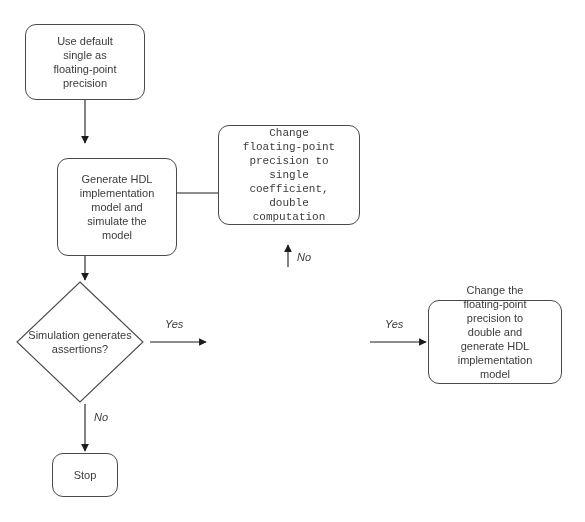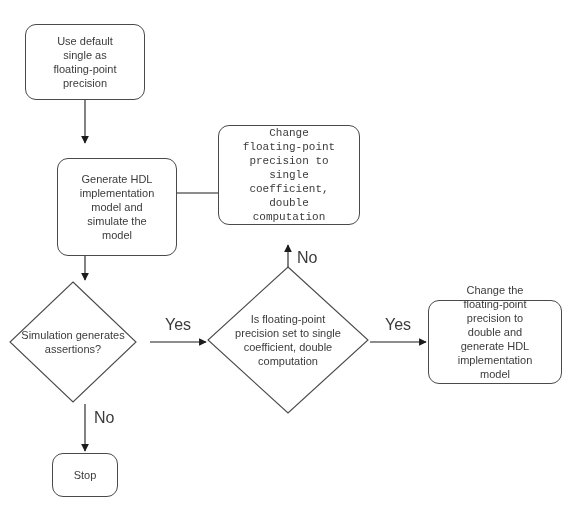--- a/index.html
+++ b/index.html
@@ -61,24 +61,25 @@
     justify-content: center;
     text-align: center;
     color: #3b3b3b;
     font-size: 11px;
     line-height: 14px;
     pointer-events: none;
   }
   .edge-label {
     position: absolute;
     color: #3b3b3b;
-    font-size: 16px;
+    font-size: 11px;
     line-height: 13px;
     white-space: nowrap;
     z-index: 4;
+    font-style: italic;
   }
 </style>
 </head>
 <body>
 
 <div id="canvas">
 
   <svg id="wires" viewBox="0 0 585 522" width="585" height="522">
     <defs>
       <marker id="arrow" viewBox="0 0 10 10" refX="9" refY="5" markerWidth="7" markerHeight="7" orient="auto-start-reverse">
@@ -102,37 +103,29 @@
   </div>
 
   <div class="node proc" style="left:25px; top:158px; width:120px; height:98px;margin-left:32px;">
     <span>Generate HDL implementation model and simulate the model</span>
   </div>
 
   <div class="node proc" style="left:218px; top:125px; width:142px; height:100px;font-family:Liberation Mono, monospace;">
     <span>Change floating-point precision to single coefficient, double computation</span>
   </div>
 
-  <div class="diamond-wrap" style="left:10px; top:282px; width:126px; height:120px;">
+  <div class="diamond-wrap" style="left:17px; top:282px; width:126px; height:120px;">
     <svg width="126" height="120" viewBox="0 0 126 120">
       <polygon points="63,0 126,60 63,120 0,60" fill="#ffffff" stroke="#4a4a4a" stroke-width="1.1"></polygon>
     </svg>
     <div class="diamond-label">
       <span style="width:104px;">Simulation generates assertions?</span>
     </div>
   </div>
 
-  <div class="diamond-wrap" style="left:208px; top:267px; width:160px; height:146px;">
-    <svg width="160" height="146" viewBox="0 0 160 146">
-      <polygon points="80,0 160,73 80,146 0,73" fill="#ffffff" stroke="#4a4a4a" stroke-width="1.1"></polygon>
-    </svg>
-    <div class="diamond-label">
-      <span style="width:116px;">Is floating-point precision set to single coefficient, double computation</span>
-    </div>
-  </div>
 
   <div class="node proc" style="left:428px; top:300px; width:134px; height:84px;align-items:flex-end;">
     <span>Change the floating-point precision to double and generate HDL implementation model</span>
   </div>
 
   <div class="node proc" style="left:52px; top:453px; width:66px; height:44px;">
     <span>Stop</span>
   </div>
 
   <div class="edge-label" style="left:165px; top:318px;">Yes</div>

